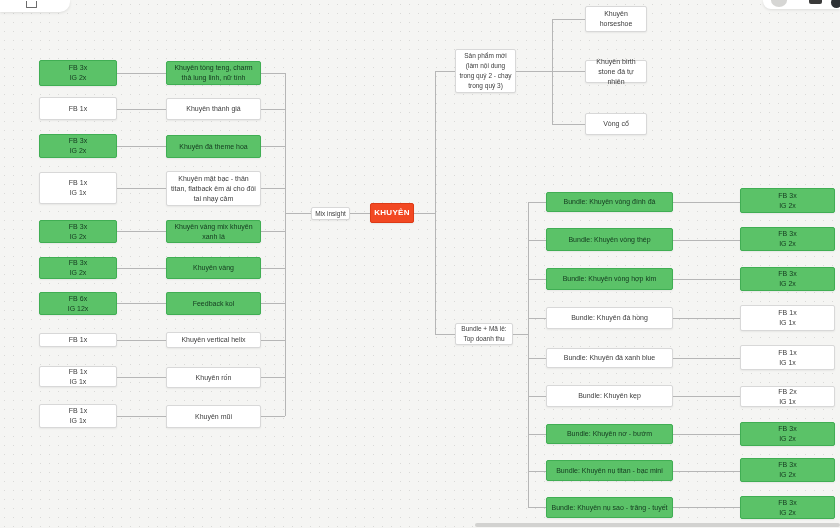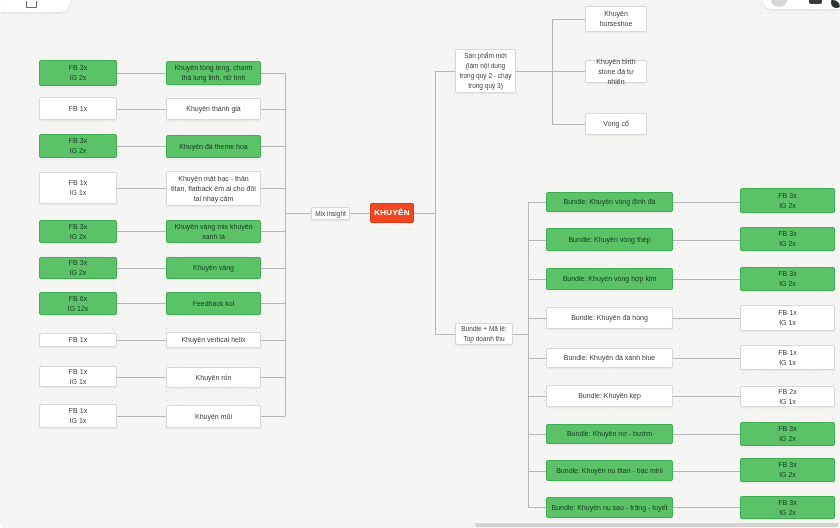--- a/index.html
+++ b/index.html
@@ -2,21 +2,20 @@
 <html><head>
 <meta charset="utf-8">
 <style>
   html,body{margin:0;padding:0;}
   #canvas{
     position:relative; width:840px; height:528px; overflow:hidden;
     background-color:#f5f5f3;
     background-image:radial-gradient(circle,#d9d9d7 0.8px,transparent 0.9px);
     background-size:9px 9px;
     font-family:"Liberation Sans","DejaVu Sans",sans-serif;
-    border-radius:7px;
   }
   .node{
     position:absolute; box-sizing:border-box;
     display:flex; align-items:center; justify-content:center;
     text-align:center; white-space:pre-line;
     font-size:7px; line-height:10px; border-radius:2px;
     padding:1px 3px; box-shadow:0 1px 2px rgba(0,0,0,0.06);
   }
   .green{background:#5bc268;border:1px solid #40ae53;color:#14391f;}
   .white{background:#ffffff;border:1px solid #d8d8d8;color:#3c3c3c;}

